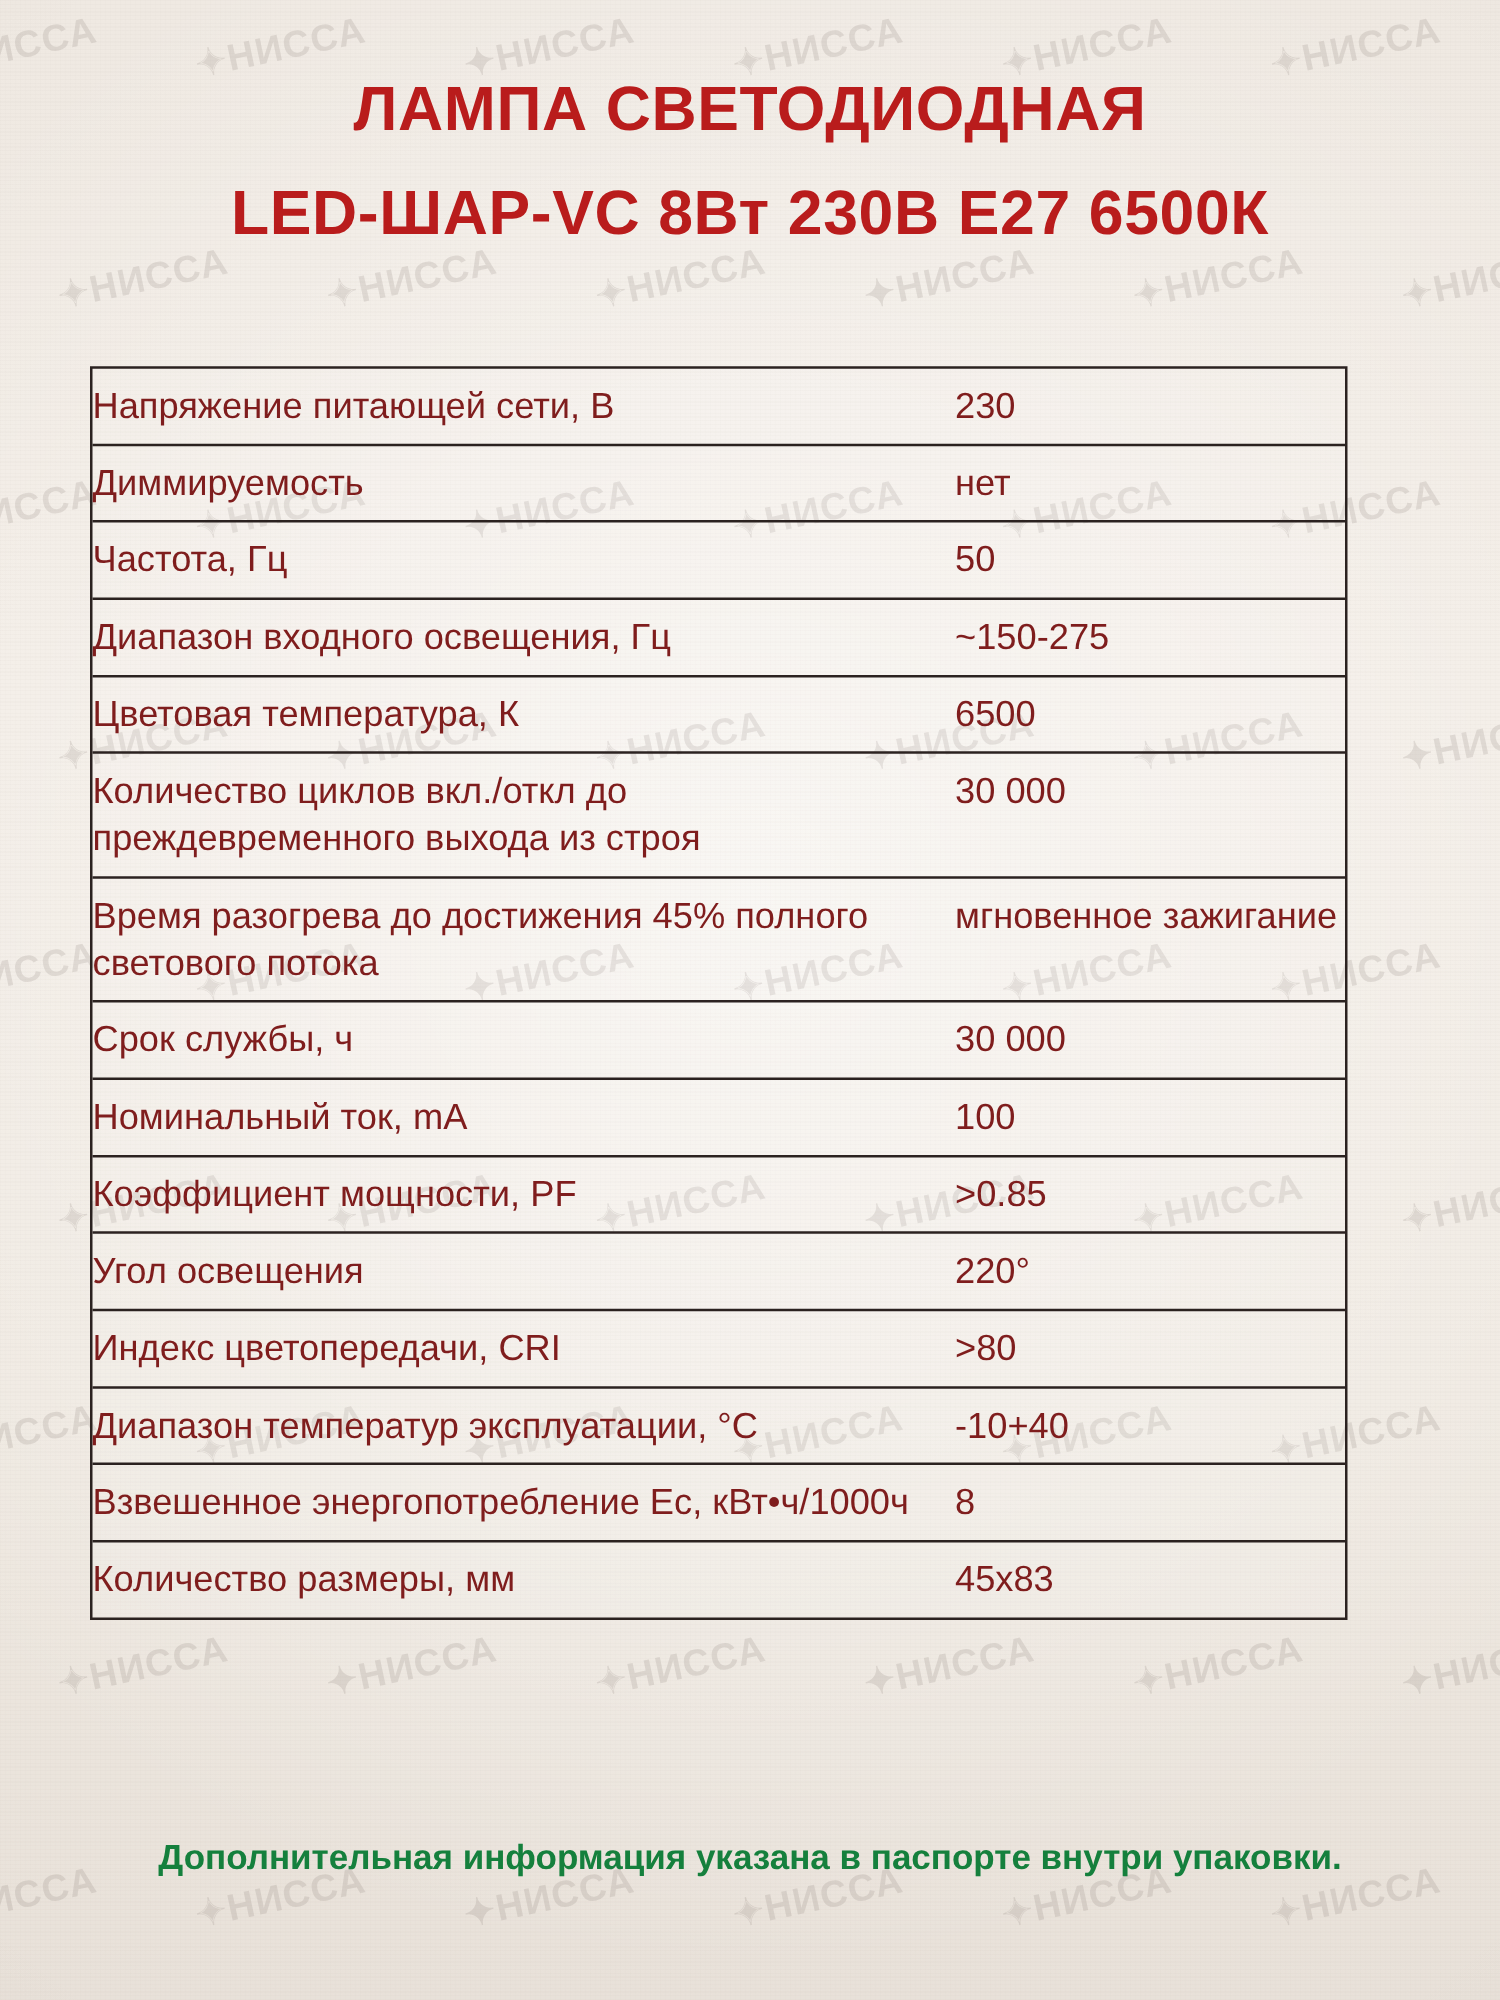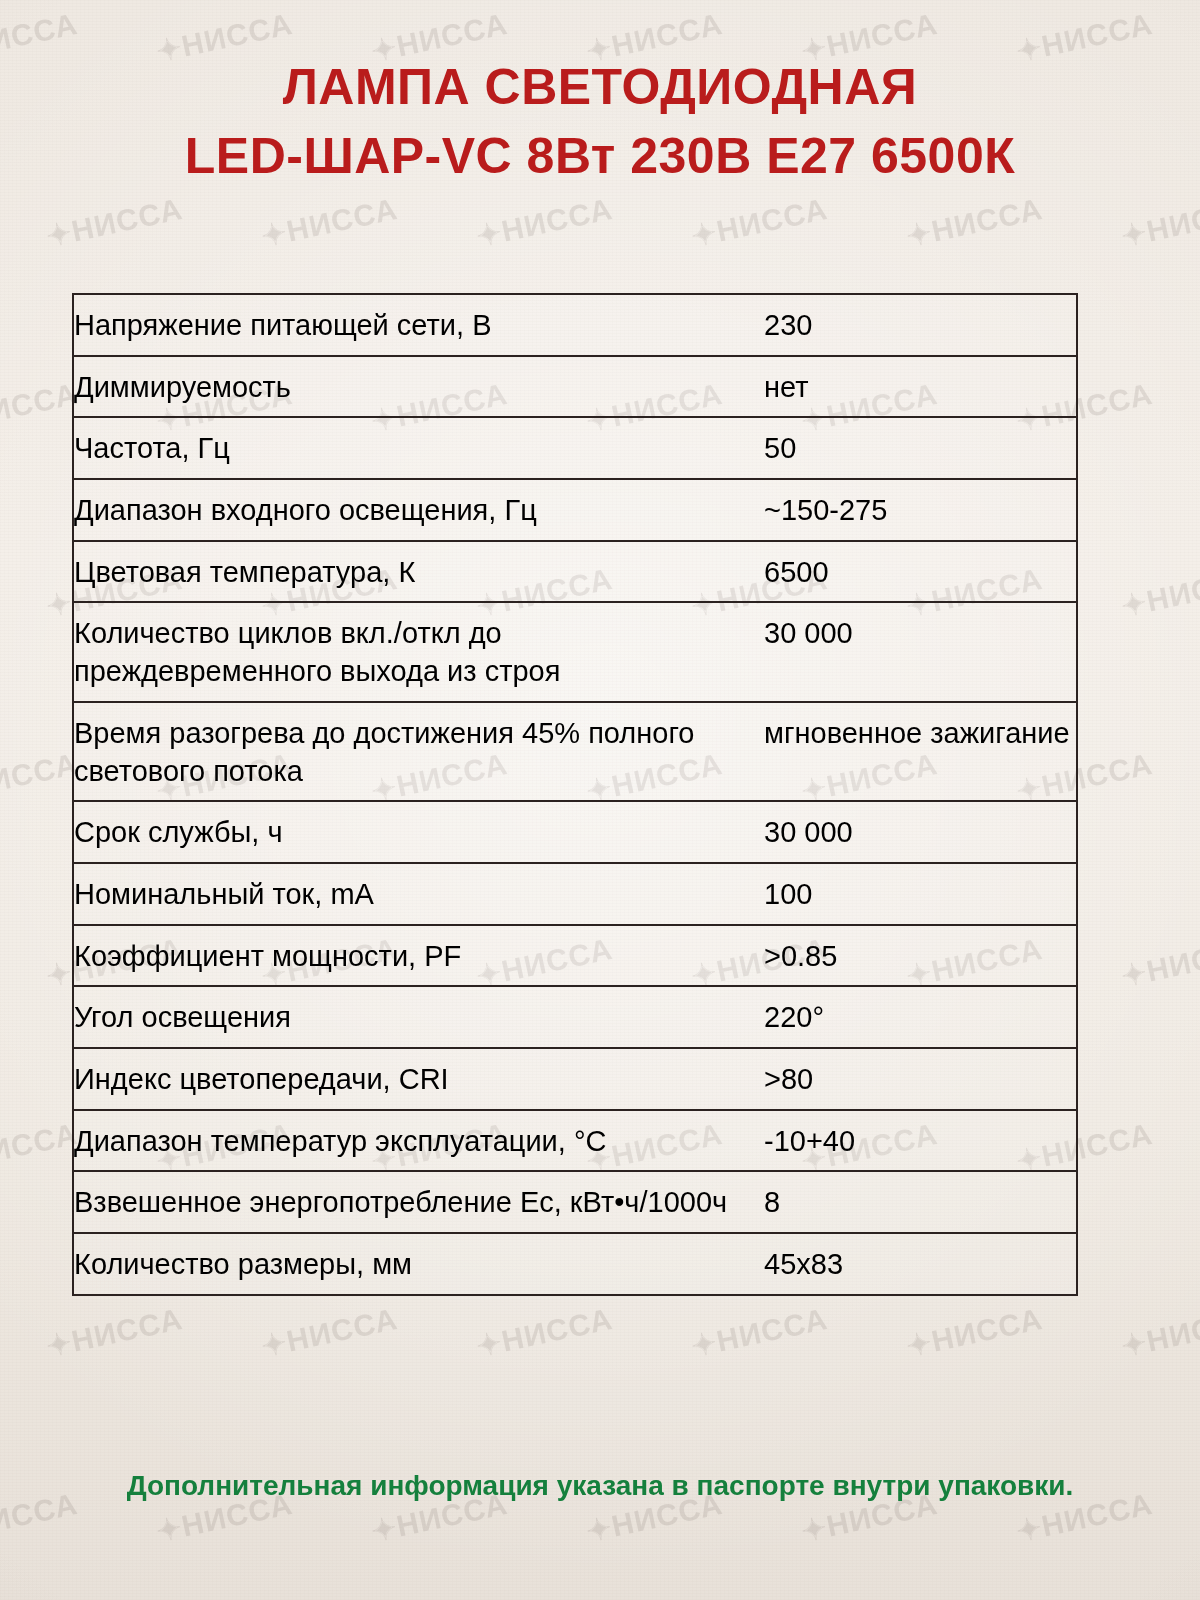--- a/index.html
+++ b/index.html
@@ -62,40 +62,40 @@
     text-align: center;
     padding-top: 58px;
   }
   .title-line {
     color: #b91c1c;
     font-weight: bold;
     line-height: 1.18;
     letter-spacing: 0.5px;
   }
   .title-line-1 { font-size: 50px; }
-  .title-line-2 { font-size: 50px; margin-top: 10px; }
+  .title-line-2 { font-size: 50px; margin-top: 24px; }
 
   .table-wrap {
     position: absolute;
     left: 72px;
     top: 293px;
     width: 1002px;
     border: 2px solid #2b2220;
     background: rgba(255,255,255,0.10);
   }
 
   table.spec {
     width: 100%;
     border-collapse: collapse;
     table-layout: fixed;
   }
   table.spec td {
     border-bottom: 2px solid #2b2220;
     vertical-align: top;
-    color: #000000;
+    color: #7f1d1d;
     font-size: 29px;
     line-height: 1.30;
     padding: 12px 0 10px 0;
   }
   table.spec tr:last-child td { border-bottom: none; }
 
   td.k {
     width: 690px;
     padding-left: 26px;
     padding-right: 10px;

